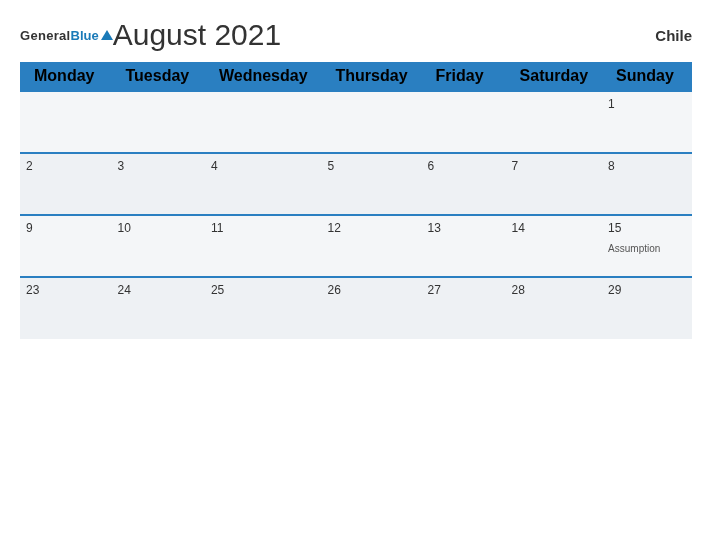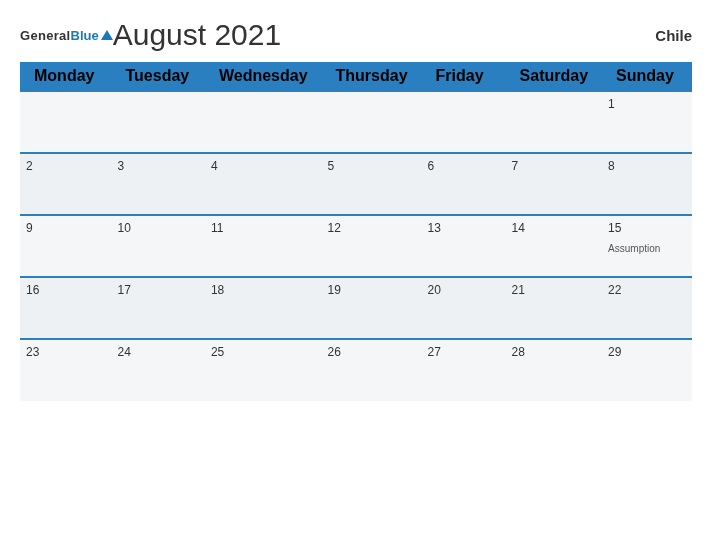--- a/index.html
+++ b/index.html
@@ -192,43 +192,20 @@
           <td>
             <span class="day-number">14</span>
           </td>
           <td>
             <span class="day-number">15</span>
             <span class="event-label">Assumption</span>
           </td>
         </tr>
         <tr>
           <td>
-            <span class="day-number">16</span>
-          </td>
-          <td>
-            <span class="day-number">17</span>
-          </td>
-          <td>
-            <span class="day-number">18</span>
-          </td>
-          <td>
-            <span class="day-number">19</span>
-          </td>
-          <td>
-            <span class="day-number">20</span>
-          </td>
-          <td>
-            <span class="day-number">21</span>
-          </td>
-          <td>
-            <span class="day-number">22</span>
-          </td>
-        </tr>
-        <tr>
-          <td>
             <span class="day-number">23</span>
           </td>
           <td>
             <span class="day-number">24</span>
           </td>
           <td>
             <span class="day-number">25</span>
           </td>
           <td>
             <span class="day-number">26</span>

